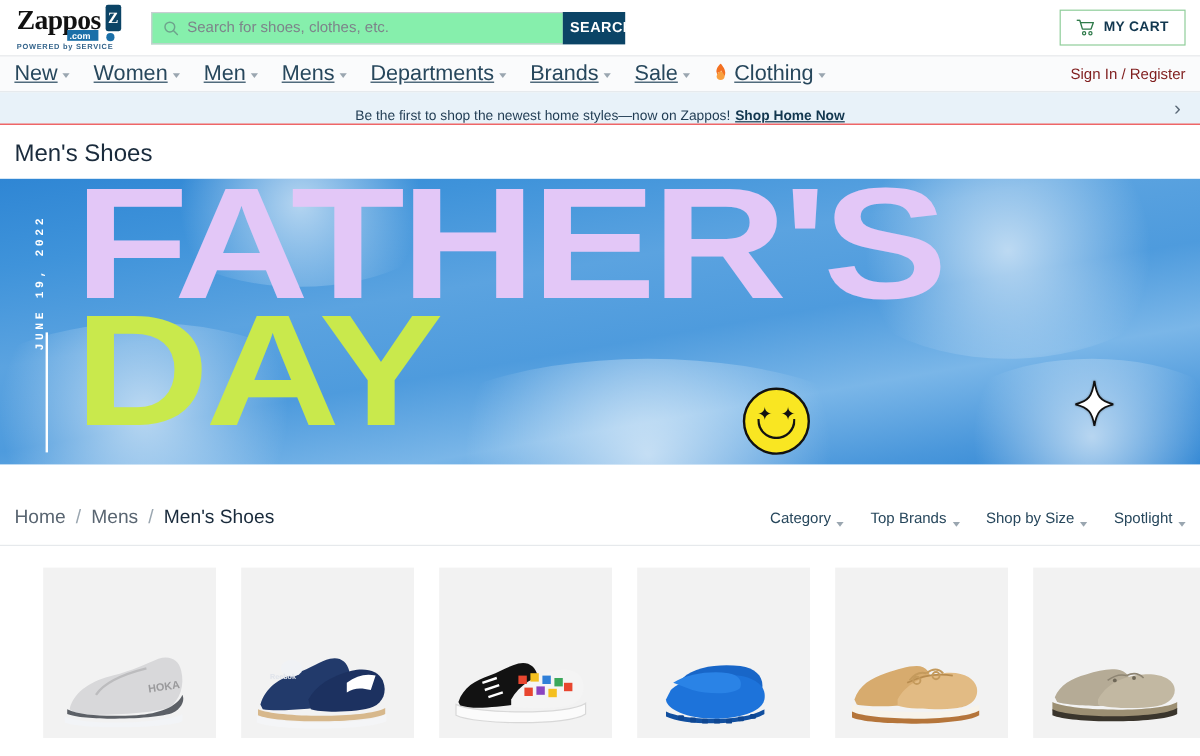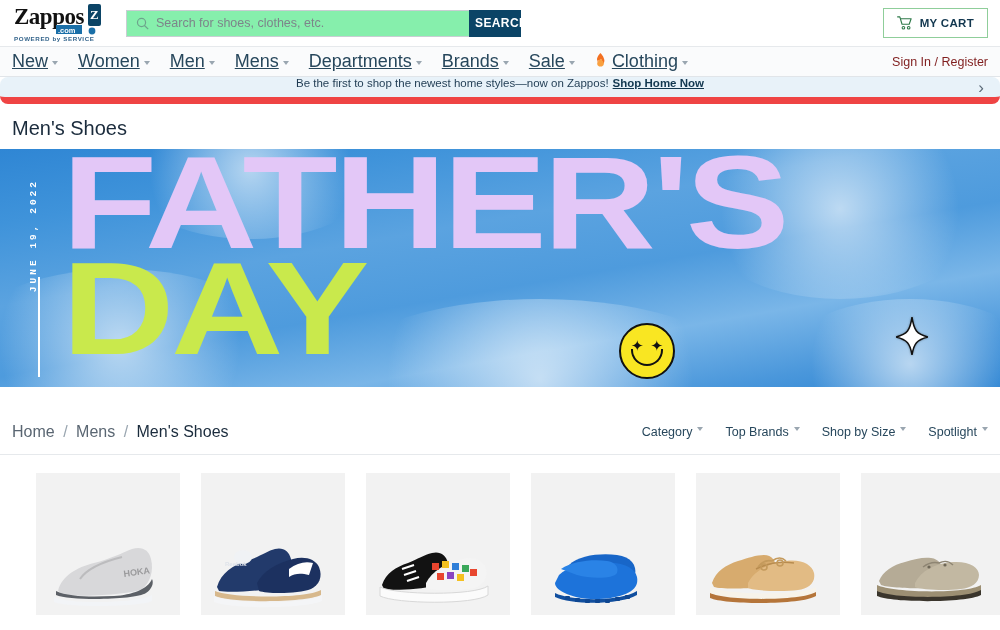--- a/index.html
+++ b/index.html
@@ -95,24 +95,24 @@
   .nav-right {
     margin-left: auto;
     font-size: 12.5px; color: #7f1d1d;
     cursor: pointer;
   }
 
   
   .promo {
     height: 27px;
     background: #e8f2f9;
-    border-bottom: 7px solid #ef4444;
-    display: flex; align-items: flex-start; justify-content: center;
+    border-bottom: 1px solid #ef4444;
+    display: flex; align-items: flex-end; justify-content: center;
     position: relative;
-    font-size: 11.5px; color: #1f3b52; border-radius: 8px;
+    font-size: 11.5px; color: #1f3b52;
   }
   .promo a {
     color: #12374f; font-weight: bold;
     text-decoration: underline; margin-left: 4px;
   }
   .promo-next {
     position: absolute; right: 16px; top: 50%;
     transform: translateY(-50%);
     font-size: 17px; color: #5c6b79; font-weight: 300;
     cursor: pointer; line-height: 1;
@@ -193,21 +193,21 @@
     padding: 0 12px;
     border-bottom: 1px solid #e6e9ec;
     margin-top: 22px;
   }
   .crumb { font-size: 16px; color: #5a6672; }
   .crumb .sep { margin: 0 4px; color: #9aa6b0; }
   .crumb .cur { color: #1a2b3c; }
   .crumb a { color: #5a6672; text-decoration: none; }
   .filters { margin-left: auto; display: flex; align-items: center; }
   .filter {
-    display: flex; align-items: flex-start; gap: 5px;
+    display: flex; align-items: flex-end; gap: 5px;
     font-size: 12.5px; color: #27475c;
     margin-left: 22px; cursor: pointer;
   }
 
   
   .strip {
     display: flex; gap: 21px;
     padding: 18px 12px 0 36px;
   }
   .tile {

